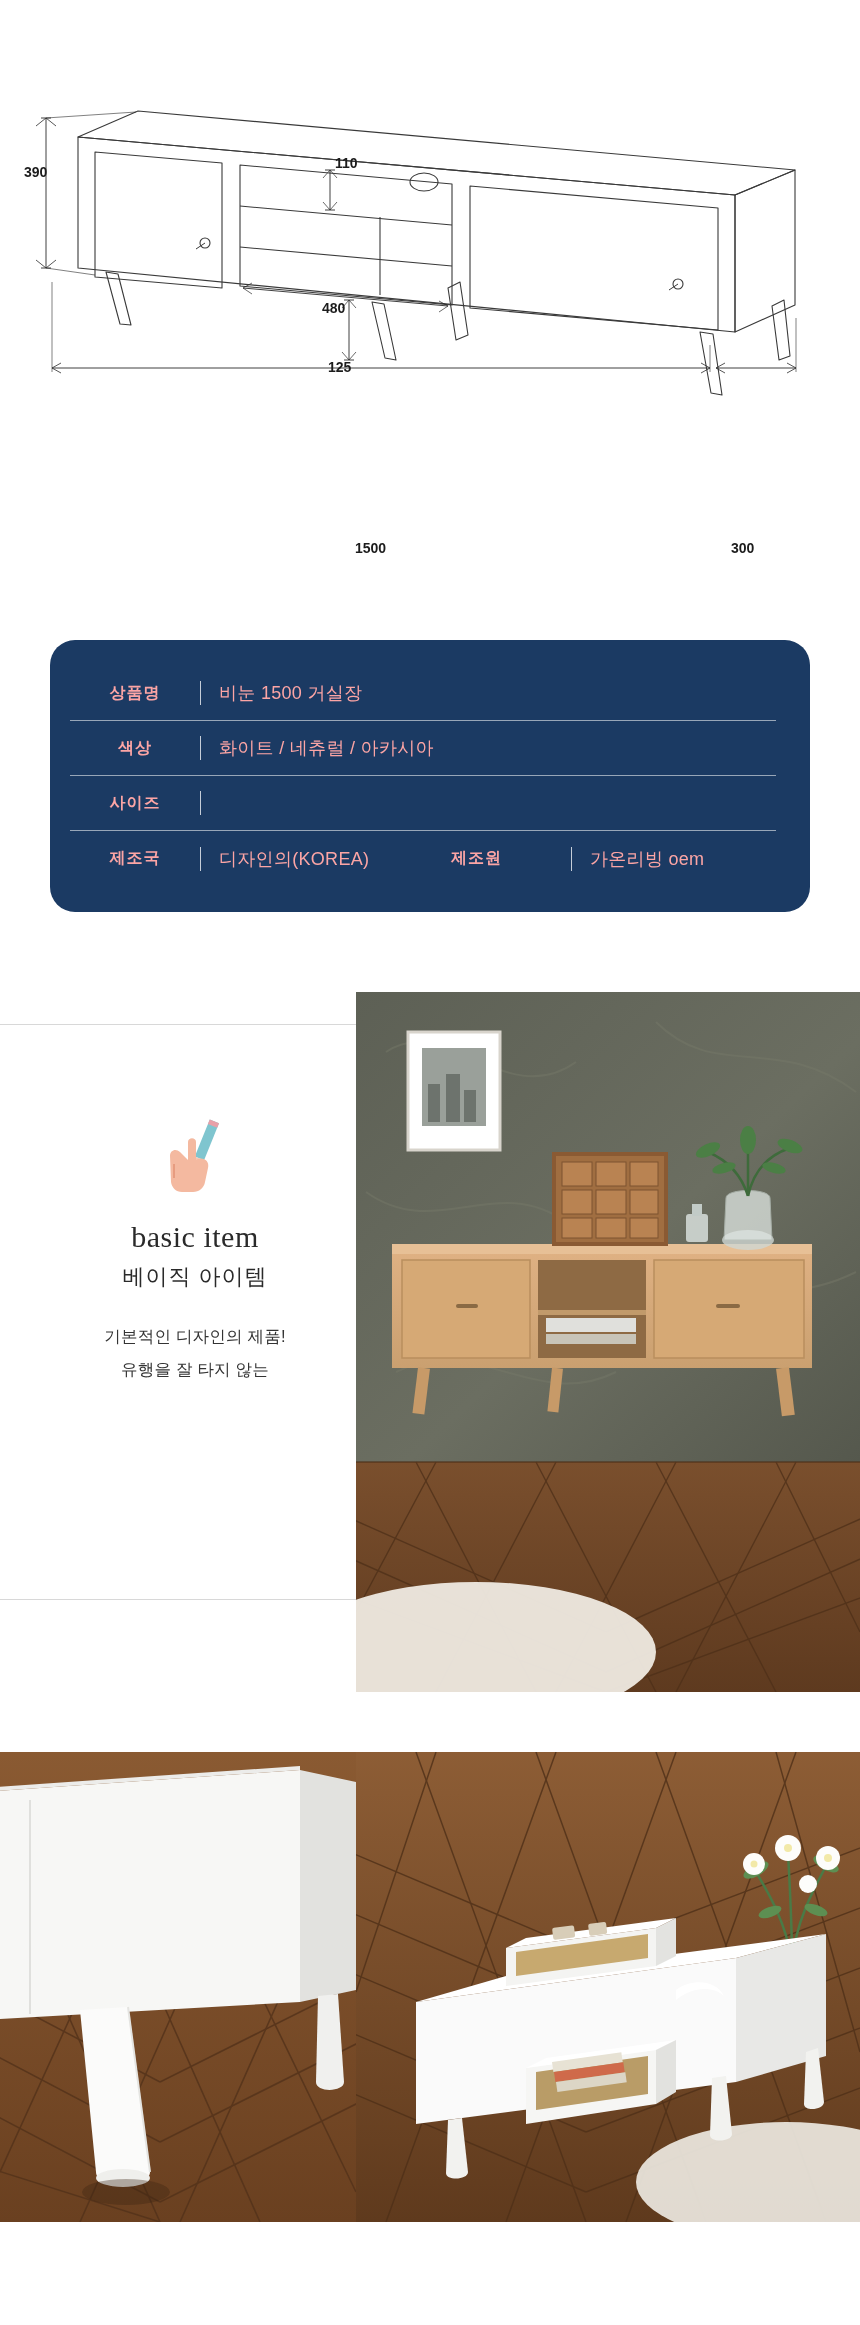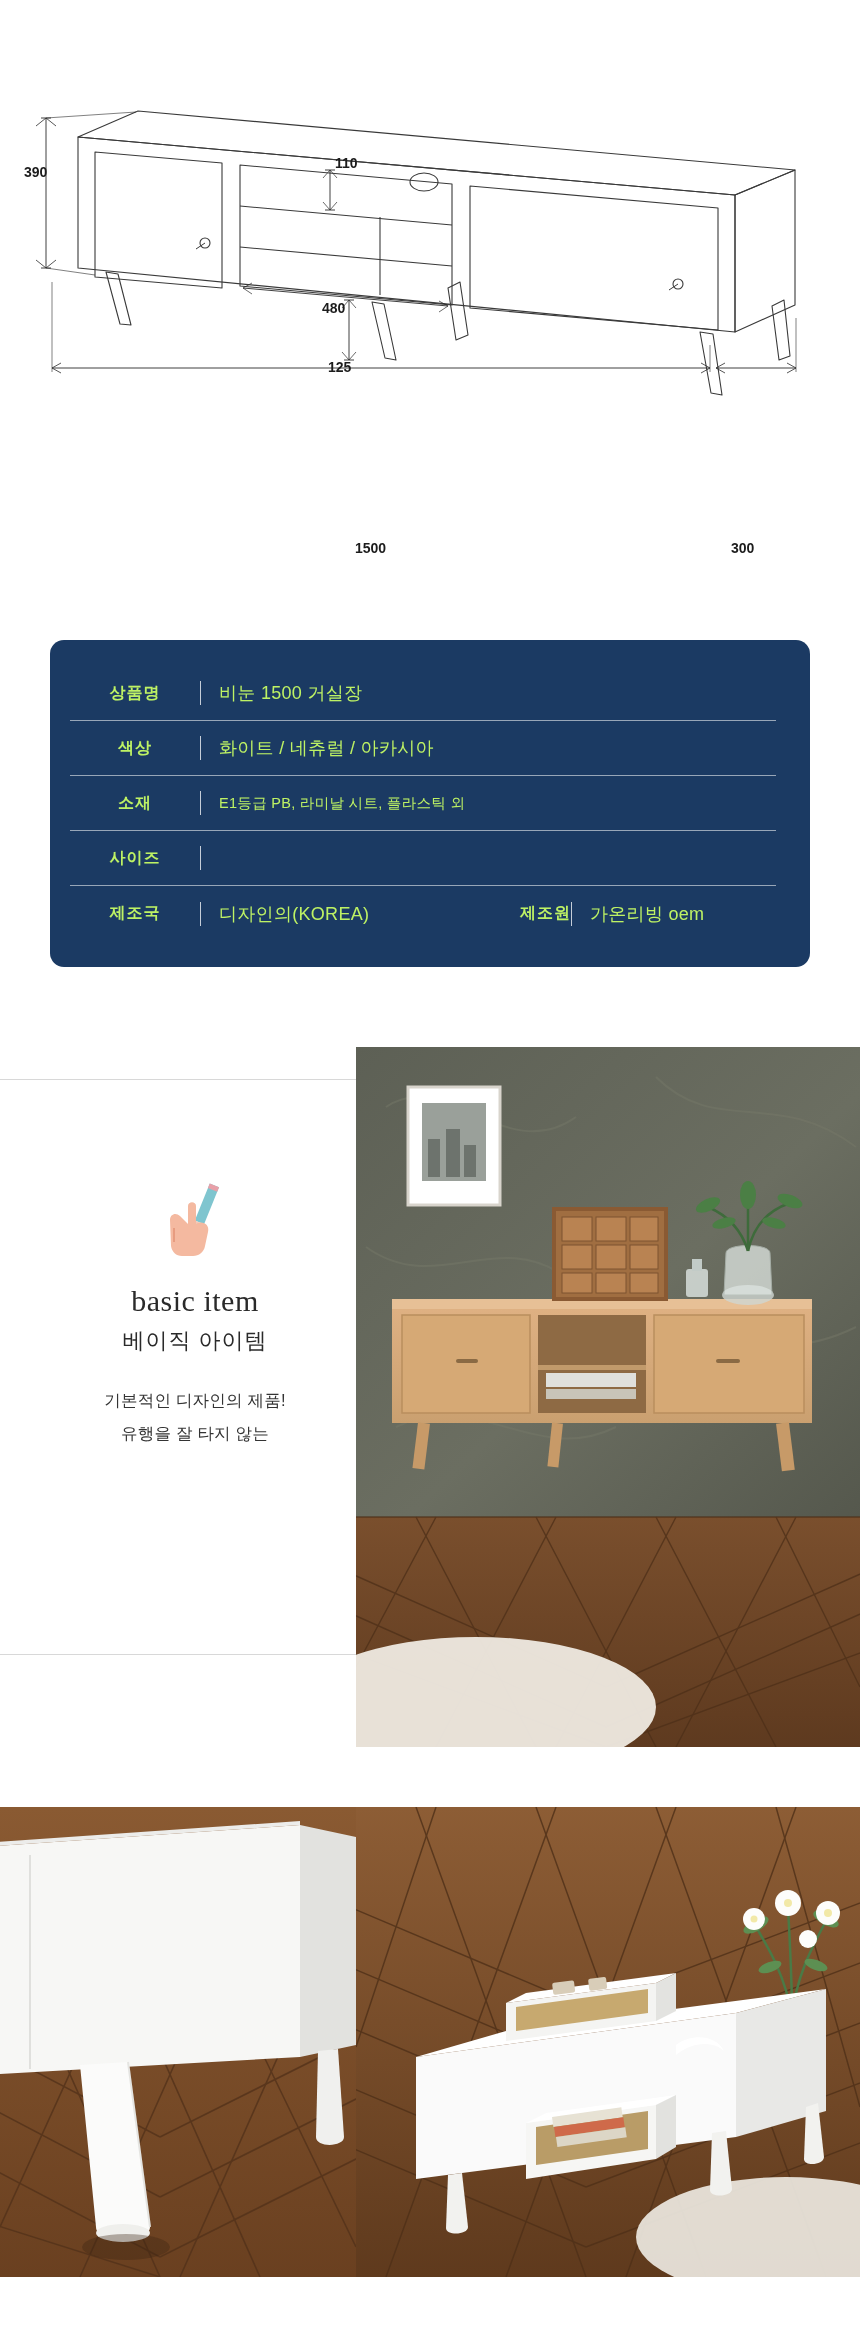--- a/index.html
+++ b/index.html
@@ -19,23 +19,23 @@
     background: #fff;
   }
   .diagram-svg { position: absolute; top: 0; left: 0; }
 
   
   .spec-wrap {
     padding: 40px 50px 60px 50px;
   }
   .spec-card {
     background: #1b3a63;
-    border-radius: 14px;
+    border-radius: 25px;
     padding: 26px 34px 26px 20px;
-    color: #bef264;
+    color: #fca5a5;
   }
   .spec-row {
     display: flex;
     align-items: center;
     height: 55px;
     border-bottom: 1px solid rgba(255,255,255,0.55);
   }
   .spec-row:last-child { border-bottom: none; }
   .spec-label {
     width: 130px;
@@ -54,21 +54,21 @@
   .spec-value {
     padding-left: 18px;
     font-size: 18px;
     letter-spacing: 0.3px;
     flex: 1;
   }
   .spec-value.small { font-size: 14.5px; }
   .spec-row.dual .spec-value { flex: 0 0 auto; width: 250px; }
   .spec-row.dual .spec-label2 {
     width: 120px;
-    text-align: right;
+    text-align: left;
     font-weight: bold;
     font-size: 16px;
     letter-spacing: 1px;
     flex-shrink: 0;
   }
 
   
   .basic-section {
     position: relative;
     width: 860px;
@@ -81,21 +81,21 @@
     width: 360px;
     height: 1px;
     background: #d8d8d8;
   }
   .hline.top { top: 32px; }
   .hline.bot { bottom: 92px; }
 
   .basic-text {
     position: absolute;
     left: 0;
-    top: 125px;
+    top: 116px;
     width: 390px;
     text-align: center;
   }
   .hand-icon { margin: 0 auto 22px auto; width: 90px; height: 90px; }
   .basic-en {
     font-family: "Liberation Serif", serif;
     font-size: 30px;
     color: #2a2a2a;
     letter-spacing: 0.5px;
     margin-bottom: 8px;
@@ -237,25 +237,20 @@
         <div class="spec-sep"></div>
         <div class="spec-value">비눈 1500 거실장</div>
       </div>
 
       <div class="spec-row">
         <div class="spec-label">색상</div>
         <div class="spec-sep"></div>
         <div class="spec-value">화이트 / 네츄럴 / 아카시아</div>
       </div>
 
-      <div class="spec-row">
-        <div class="spec-label">소재</div>
-        <div class="spec-sep"></div>
-        <div class="spec-value small">E1등급 PB, 라미날 시트, 플라스틱 외</div>
-      </div>
 
       <div class="spec-row">
         <div class="spec-label">사이즈</div>
         <div class="spec-sep"></div>
       </div>
 
       <div class="spec-row dual">
         <div class="spec-label">제조국</div>
         <div class="spec-sep"></div>
         <div class="spec-value">디자인의(KOREA)</div>

